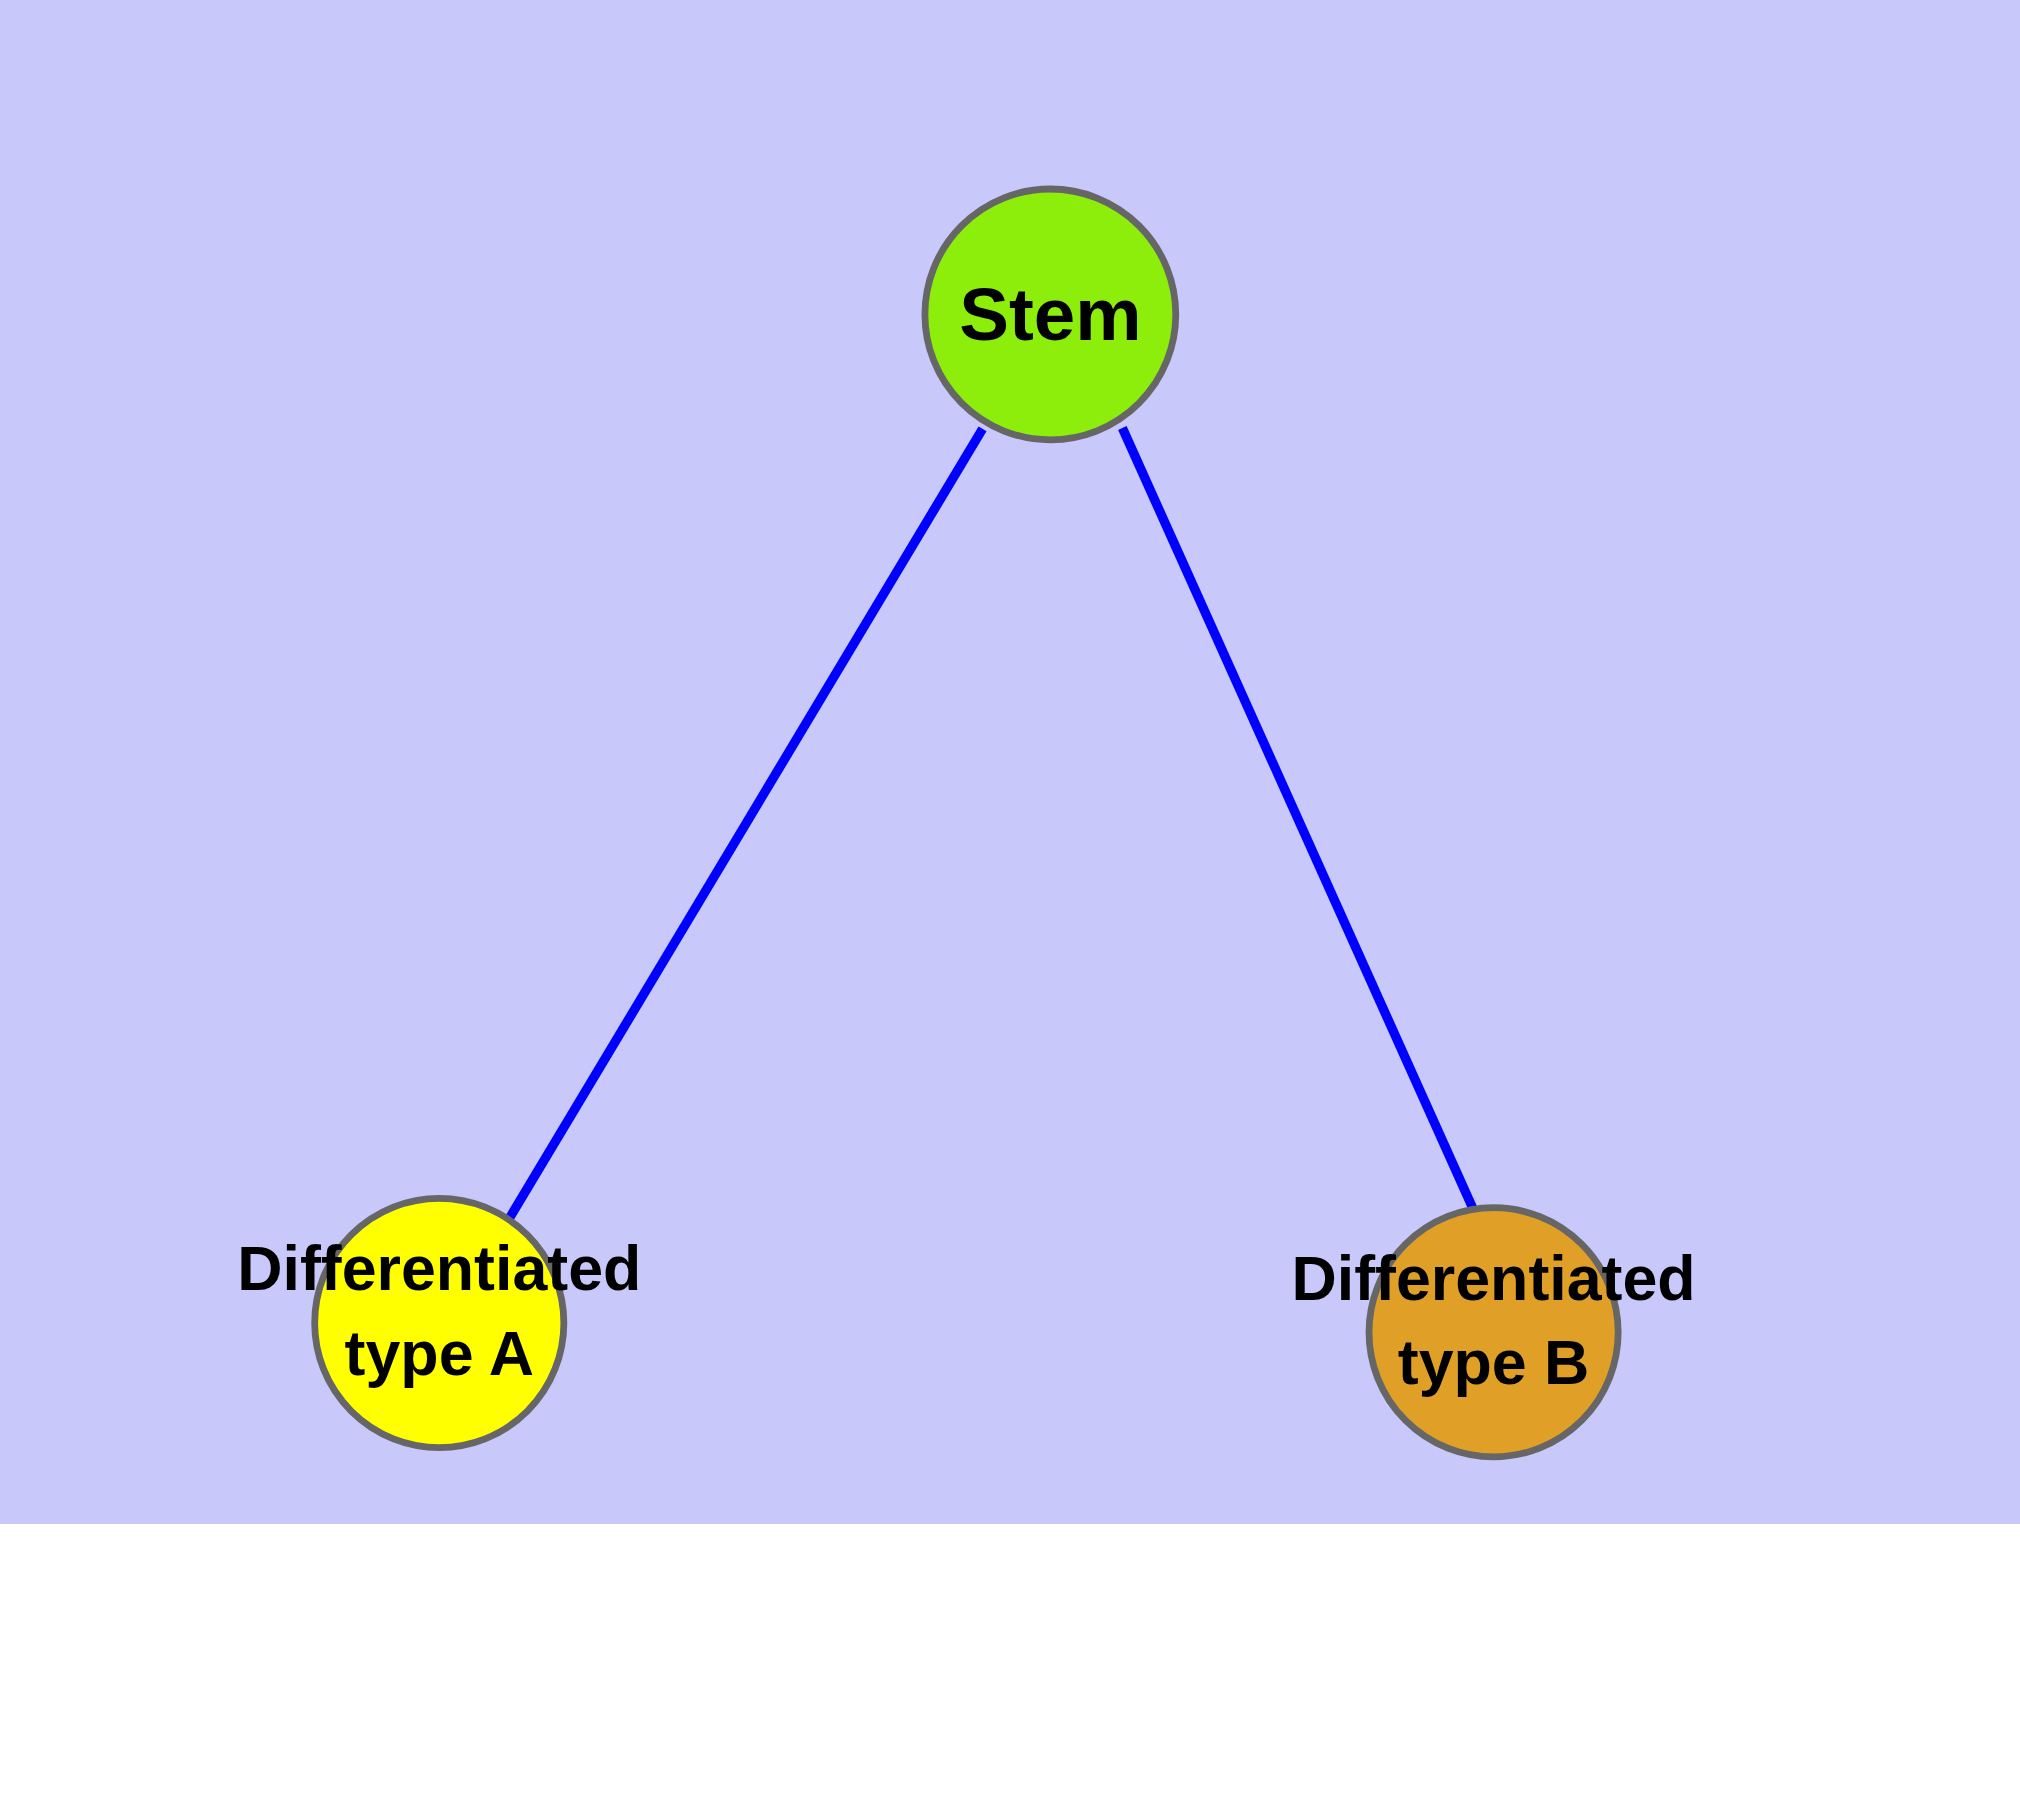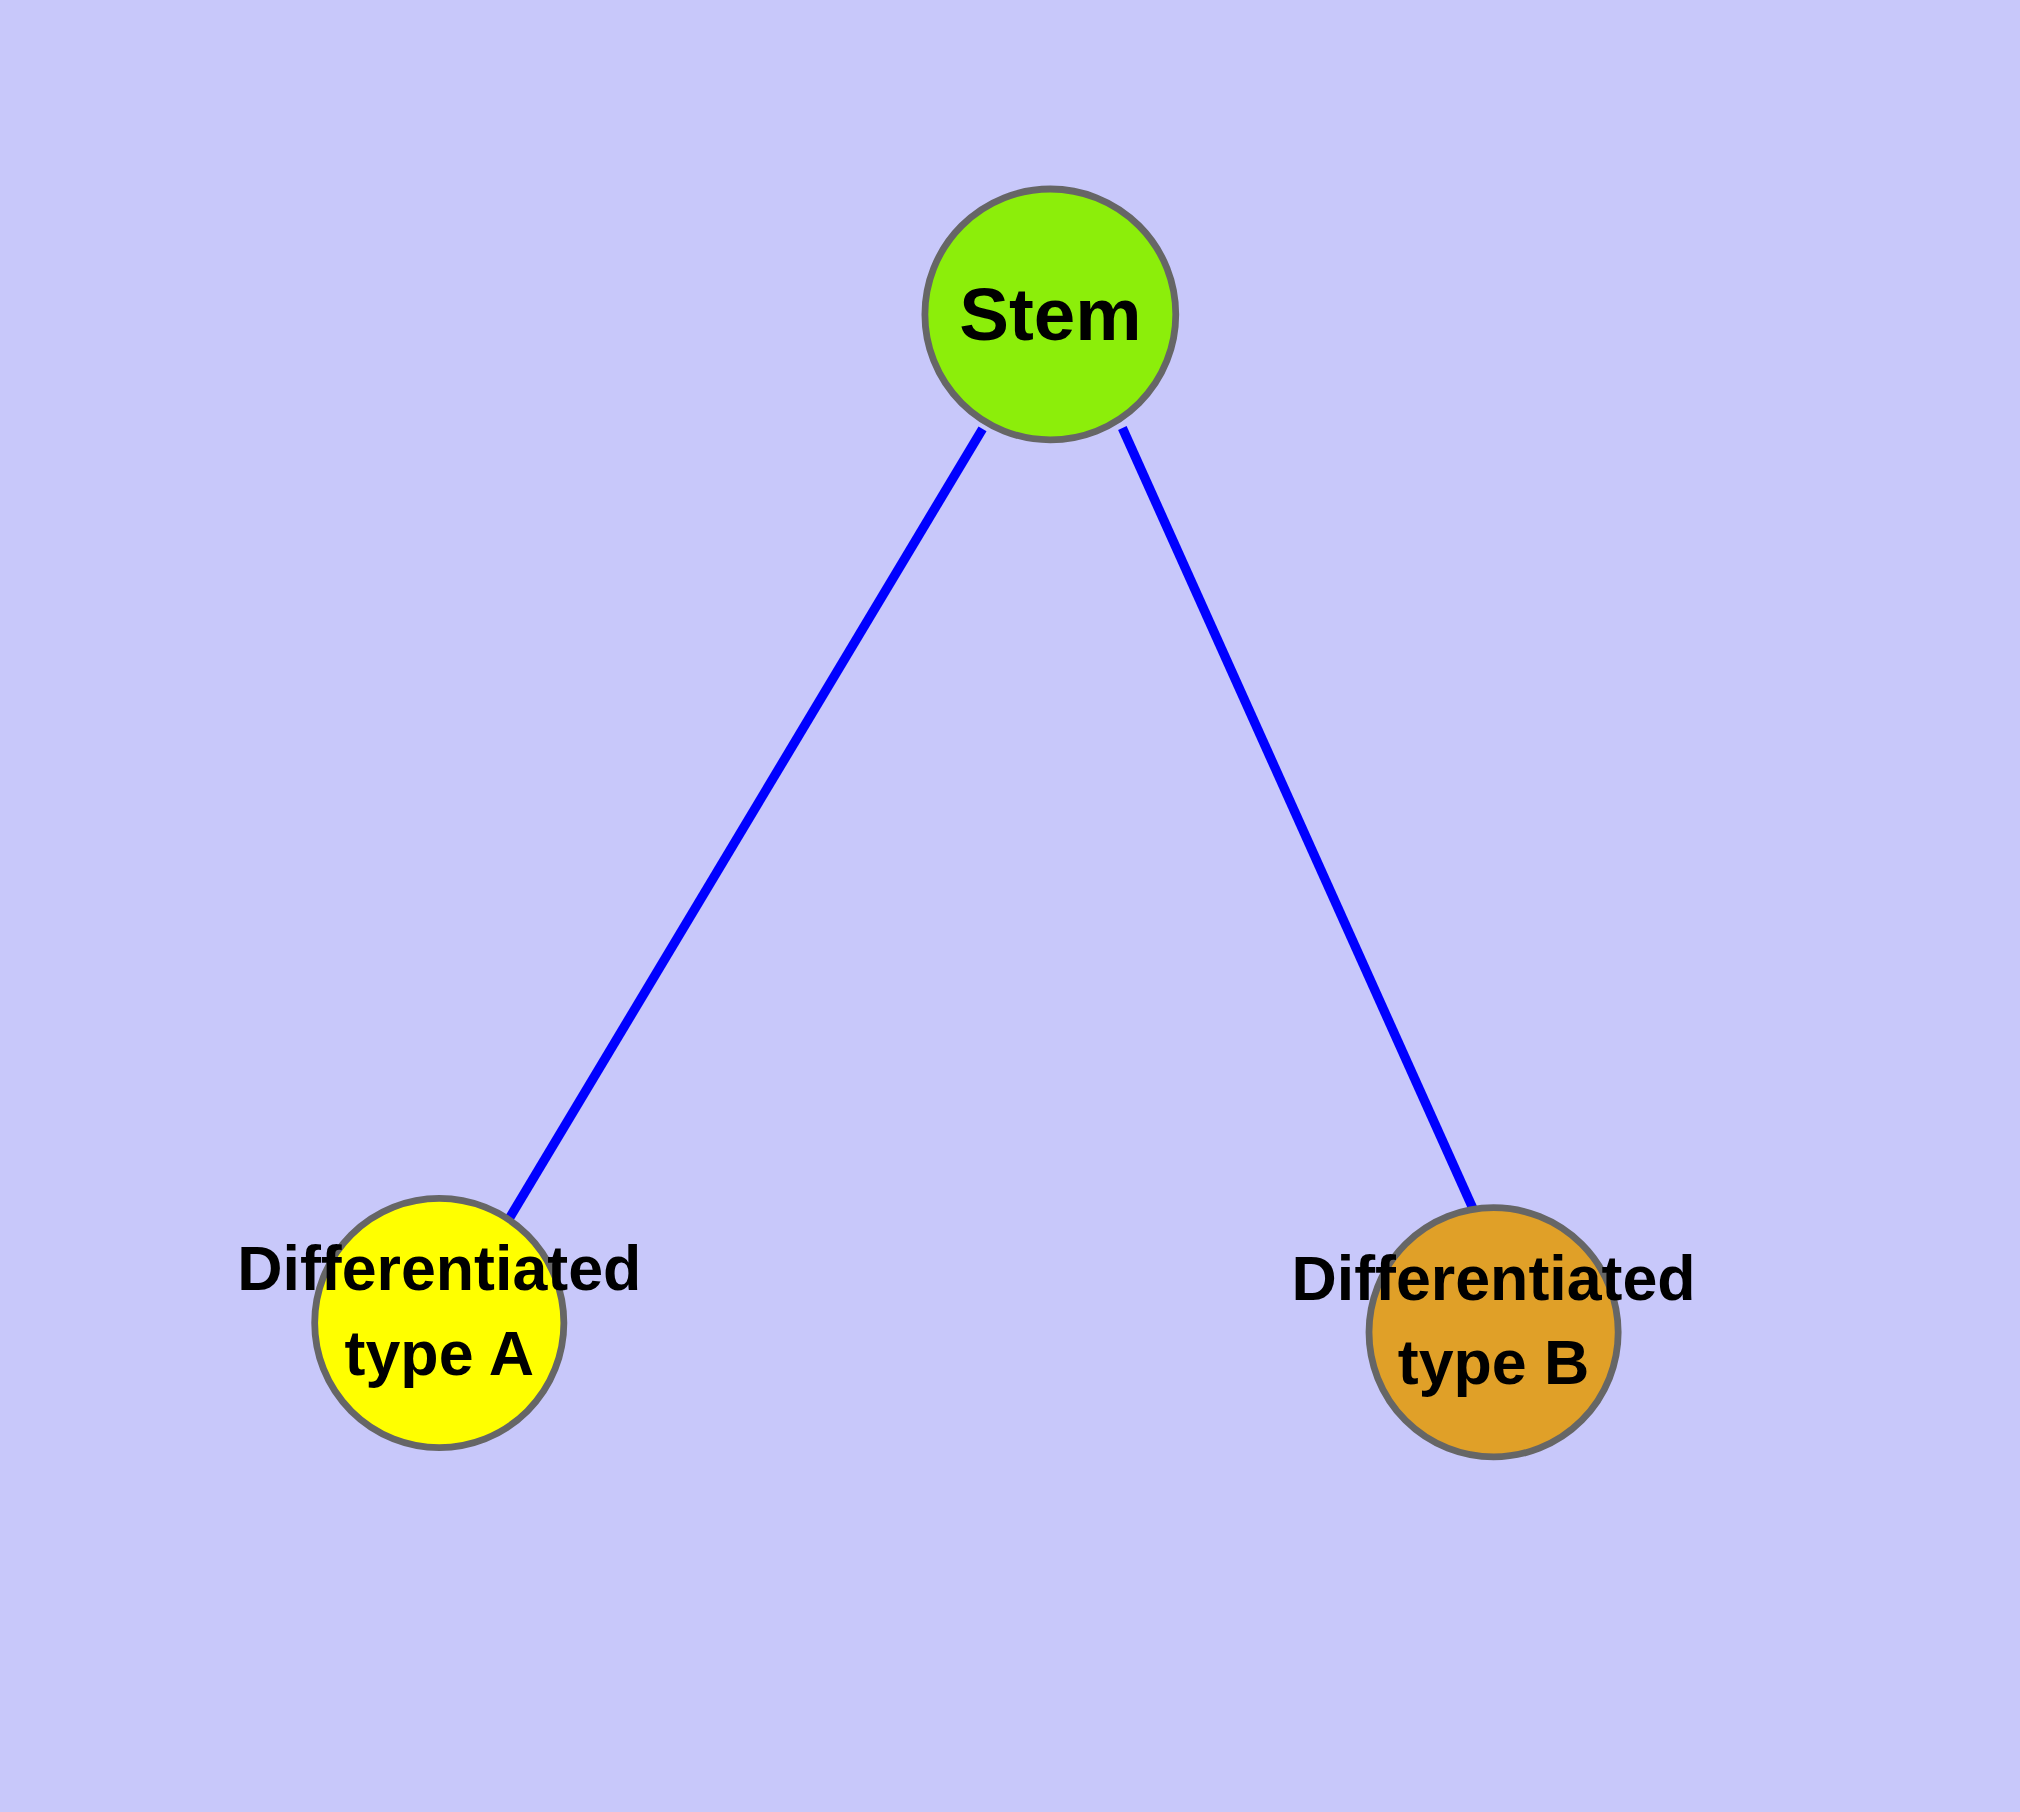--- a/index.html
+++ b/index.html
@@ -26,21 +26,21 @@
     font-family: "Liberation Sans", sans-serif;
     font-weight: bold;
     fill: #000000;
     text-anchor: middle;
     dominant-baseline: middle;
   }
 </style>
 </head>
 <body>
 
-<div id="canvas" style="background: rgb(200, 200, 250); width: 2021px; height: 1812px;">
+<div id="canvas" style="background: rgb(200, 200, 250); width: 2021px; height: 1524px;">
   <svg id="graph-svg" viewBox="0 0 2384 2138">
 
     <g>
       <line x1="1159" y1="506" x2="601" y2="1437" stroke="#0000ff" stroke-width="11" stroke-linecap="butt"></line>
       <line x1="1324" y1="505" x2="1739" y2="1429" stroke="#0000ff" stroke-width="11" stroke-linecap="butt"></line>
     </g>
 
     <g>
       <circle cx="1239" cy="371" r="148" fill="#8cee0a" stroke="#666666" stroke-width="8"></circle>
       <text class="node-label" x="1239" y="378" font-size="88">Stem</text>

